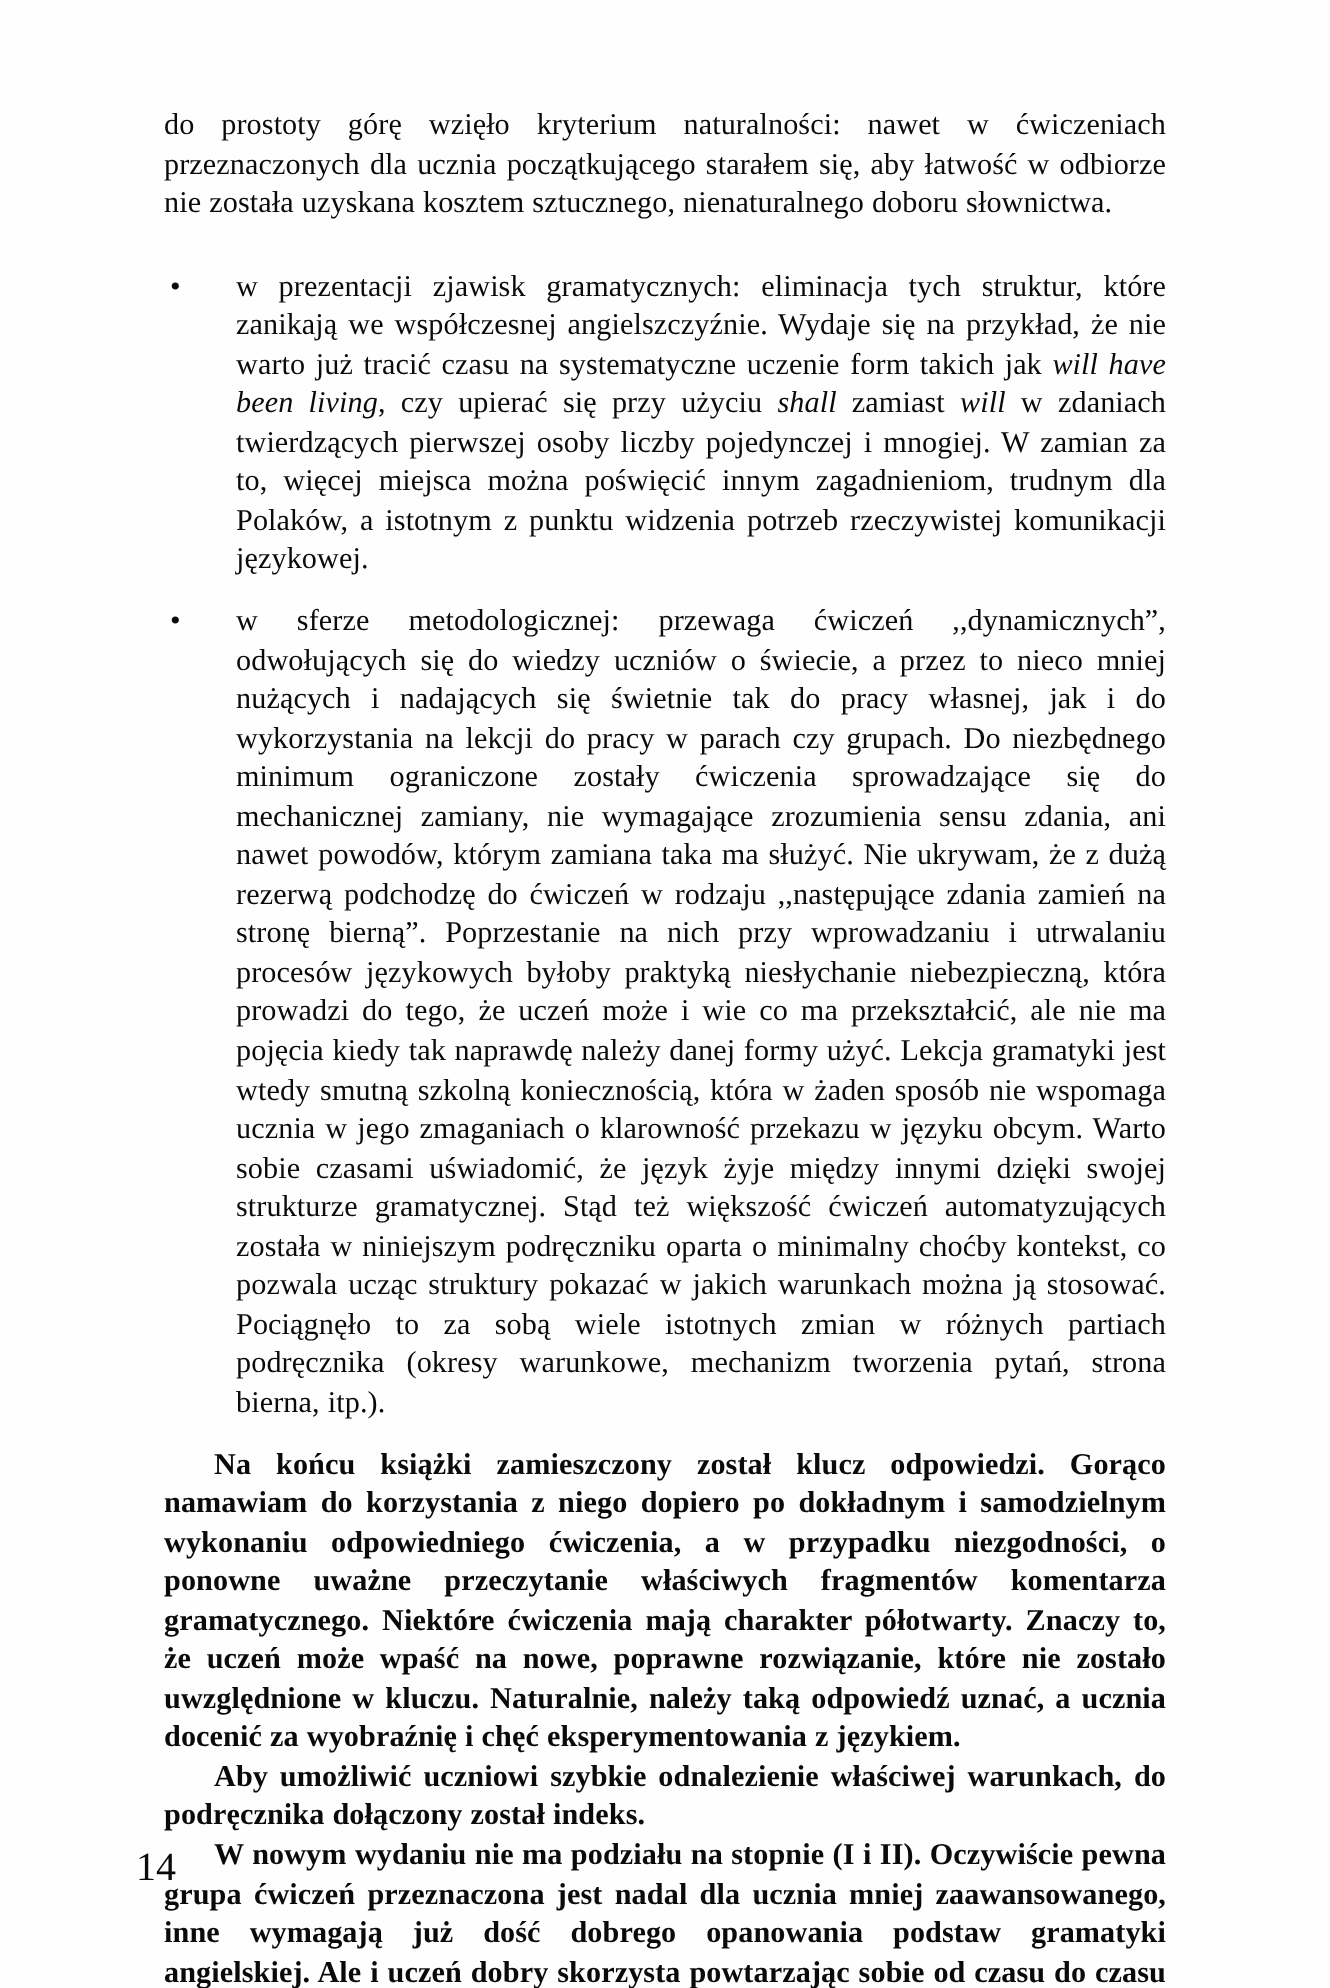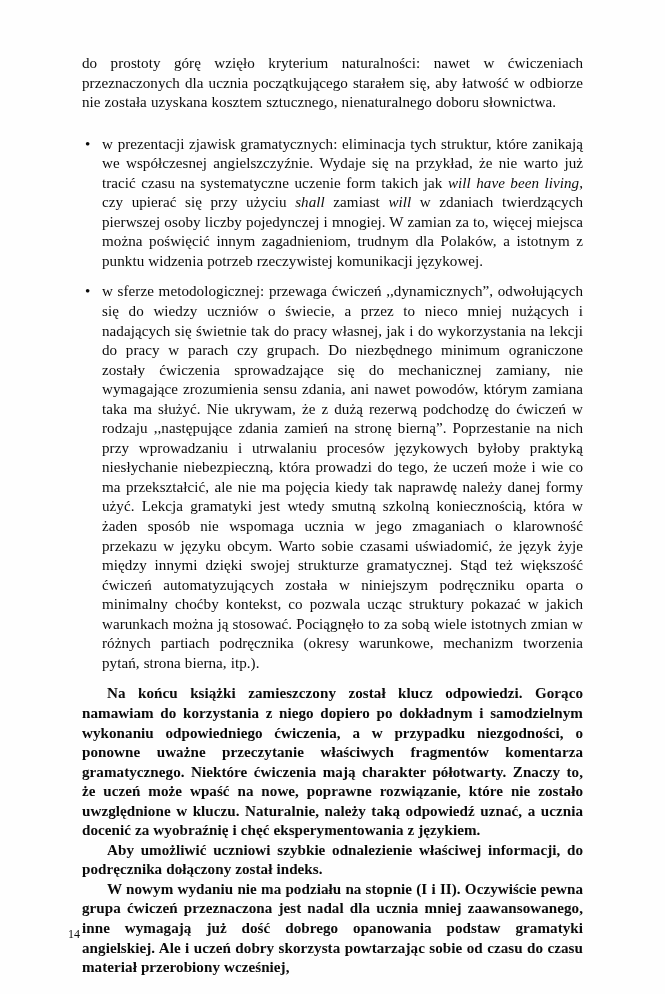--- a/index.html
+++ b/index.html
@@ -57,30 +57,31 @@
     text-align: left;
     padding-left: 3px;
     box-sizing: border-box;
   }
   .bullet-body {
     flex: 1 1 auto;
     min-width: 0;
   }
   .bullet-body p {
     text-align: justify;
+    margin-left: 16px;
   }
   .gap-small { height: 11px; }
   i, .it {
     font-style: italic;
   }
   .folio {
     position: absolute;
     left: 68px;
     top: 925px;
-    font-size: 12px;
+    font-size: 20px;
     line-height: 18px;
     font-family: "Liberation Serif", "DejaVu Serif", serif;
   }
   
   .page::after {
     content: "";
     position: absolute;
     inset: 0;
     pointer-events: none;
     background: transparent;
@@ -110,21 +111,21 @@
       <div class="bullet-mark">•</div>
       <div class="bullet-body">
         <p>w sferze metodologicznej: przewaga ćwiczeń ,,dynamicznych”, odwołujących się do wiedzy uczniów o świecie, a przez to nieco mniej nużących i nadających się świetnie tak do pracy własnej, jak i do wykorzystania na lekcji do pracy w parach czy grupach. Do niezbędnego minimum ograniczone zostały ćwiczenia sprowadzające się do mechanicznej zamiany, nie wymagające zrozumienia sensu zdania, ani nawet powodów, którym zamiana taka ma służyć. Nie ukrywam, że z dużą rezerwą podchodzę do ćwiczeń w rodzaju ,,następujące zdania zamień na stronę bierną”. Poprzestanie na nich przy wprowadzaniu i utrwalaniu procesów językowych byłoby praktyką niesłychanie niebezpieczną, która prowadzi do tego, że uczeń może i wie co ma przekształcić, ale nie ma pojęcia kiedy tak naprawdę należy danej formy użyć. Lekcja gramatyki jest wtedy smutną szkolną koniecznością, która w żaden sposób nie wspomaga ucznia w jego zmaganiach o klarowność przekazu w języku obcym. Warto sobie czasami uświadomić, że język żyje między innymi dzięki swojej strukturze gramatycznej. Stąd też większość ćwiczeń automatyzujących została w niniejszym podręczniku oparta o minimalny choćby kontekst, co pozwala ucząc struktury pokazać w jakich warunkach można ją stosować. Pociągnęło to za sobą wiele istotnych zmian w różnych partiach podręcznika (okresy warunkowe, mechanizm tworzenia pytań, strona bierna, itp.).</p>
       </div>
     </div>
 
     <div class="gap-small"></div>
 
     <p class="para-indent">Na końcu książki zamieszczony został klucz odpowiedzi. Gorąco namawiam do korzystania z niego dopiero po dokładnym i samodzielnym wykonaniu odpowiedniego ćwiczenia, a w przypadku niezgodności, o ponowne uważne przeczytanie właściwych fragmentów komentarza gramatycznego. Niektóre ćwiczenia mają charakter półotwarty. Znaczy to, że uczeń może wpaść na nowe, poprawne rozwiązanie, które nie zostało uwzględnione w kluczu. Naturalnie, należy taką odpowiedź uznać, a ucznia docenić za wyobraźnię i chęć eksperymentowania z językiem.</p>
 
-    <p class="para-indent">Aby umożliwić uczniowi szybkie odnalezienie właściwej informacji, do podręcznika dołączony został indeks.</p>
+    <p class="para-indent">Aby umożliwić uczniowi szybkie odnalezienie właściwej warunkach, do podręcznika dołączony został indeks.</p>
 
     <p class="para-indent">W nowym wydaniu nie ma podziału na stopnie (I i II). Oczywiście pewna grupa ćwiczeń przeznaczona jest nadal dla ucznia mniej zaawansowanego, inne wymagają już dość dobrego opanowania podstaw gramatyki angielskiej. Ale i uczeń dobry skorzysta powtarzając sobie od czasu do czasu materiał przerobiony wcześniej,</p>
 
   </div>
 
   <div class="folio">14</div>
 
 </div>
 
 </body></html>

